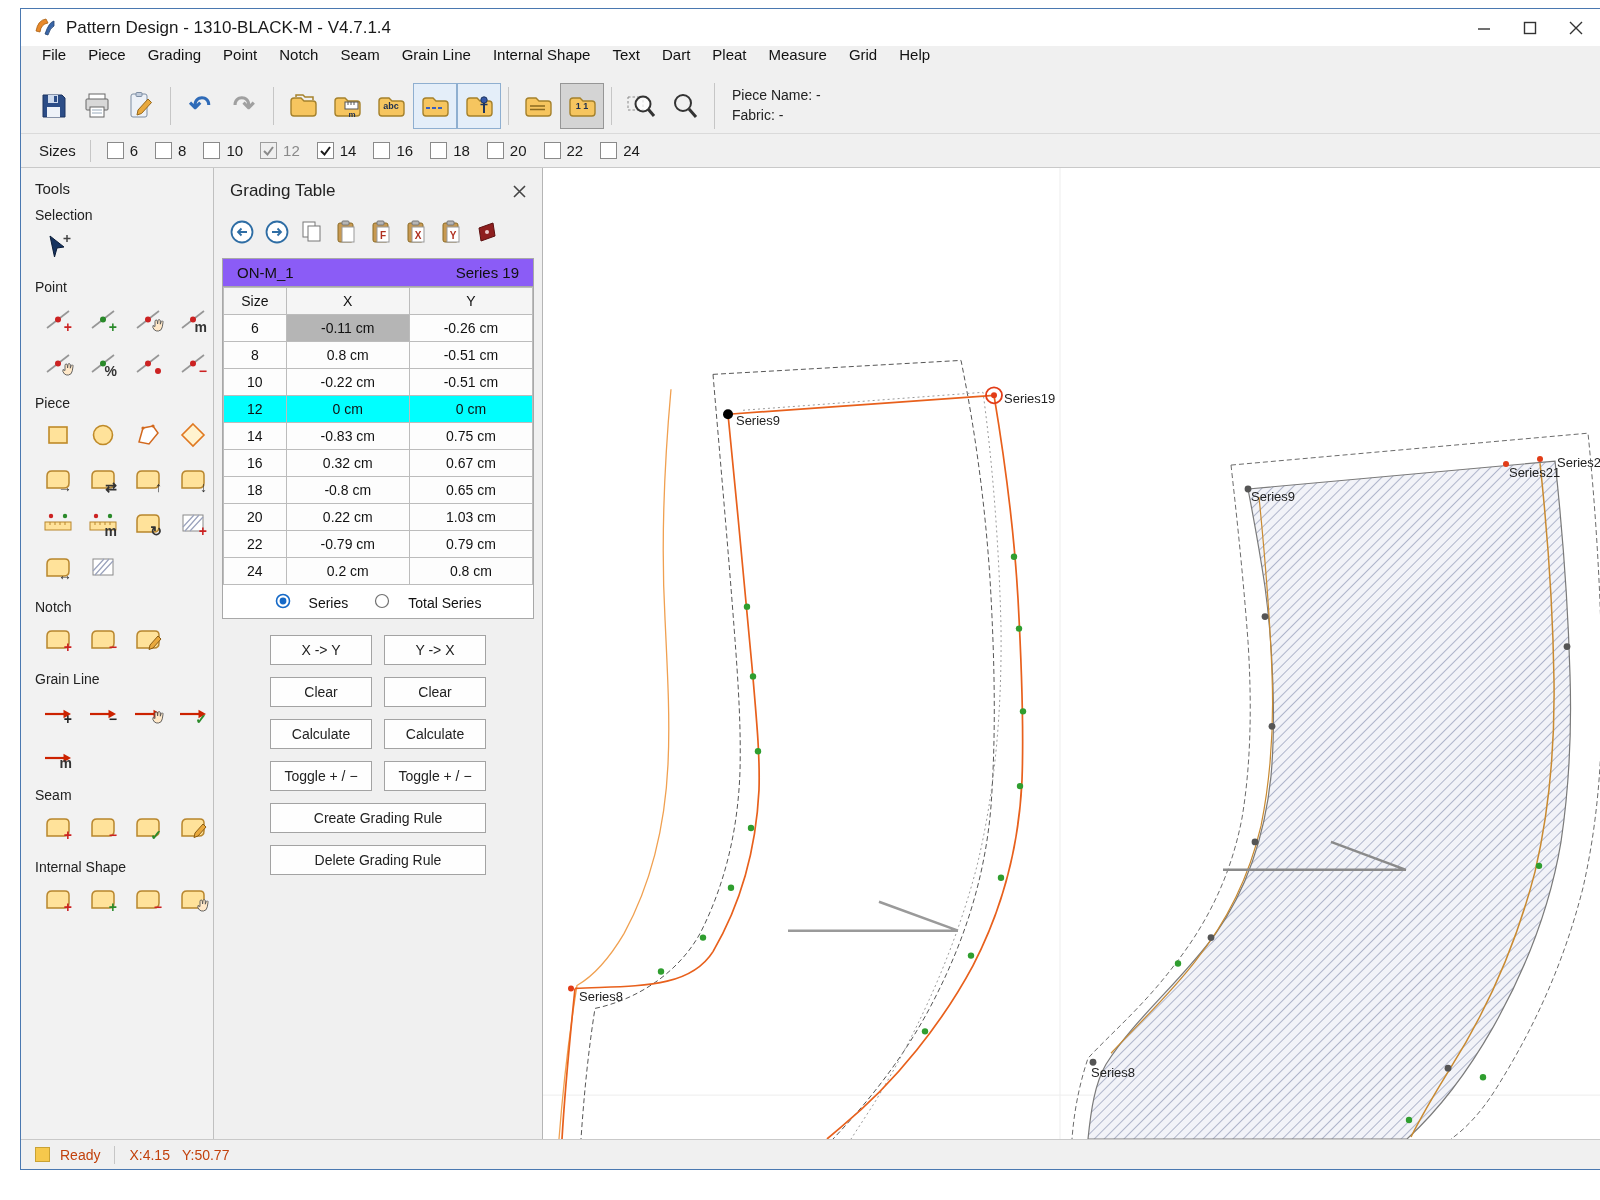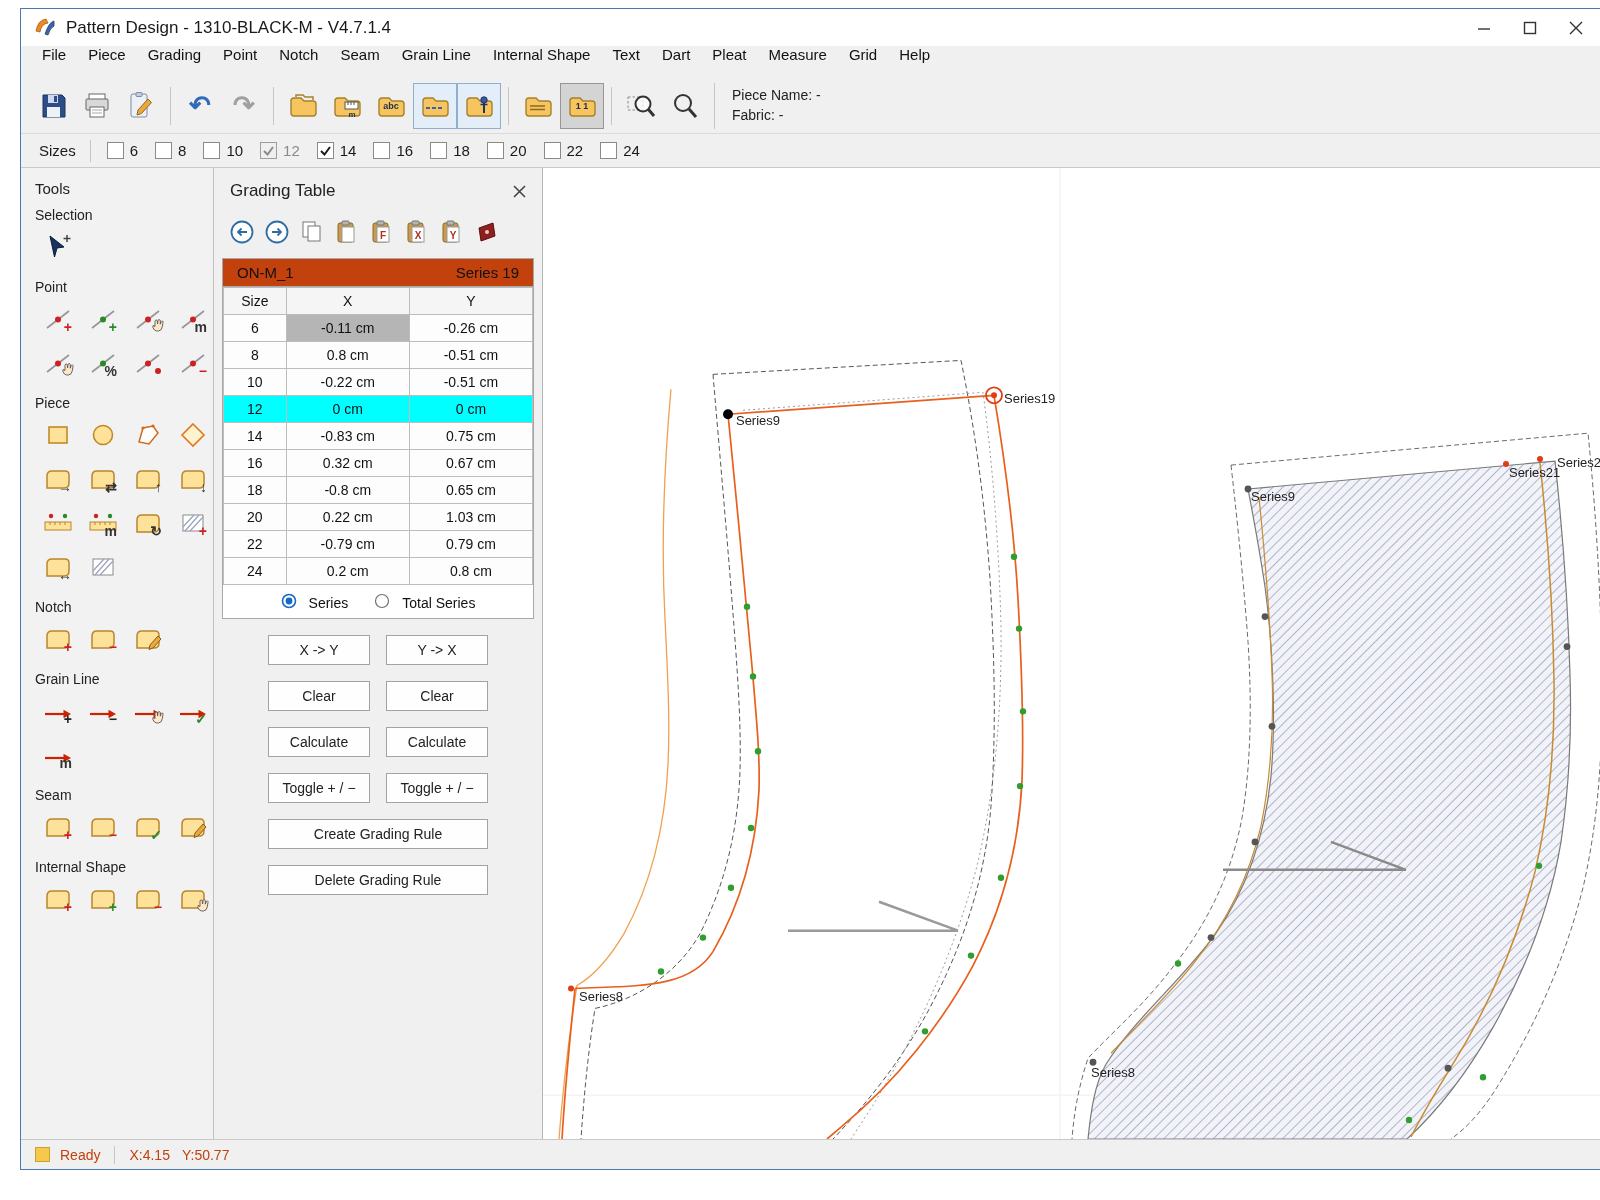--- a/index.html
+++ b/index.html
@@ -38,32 +38,32 @@
   .tools-title{font-size:15px;color:#222;margin-bottom:10px;}
   .tool-section-label{font-size:14px;color:#222;margin:10px 0 2px;}
   .tool-grid{display:flex;flex-wrap:wrap;width:180px;}
   .tool-btn{width:45px;height:44px;display:flex;align-items:center;justify-content:center;}
   
   .grading-panel{width:329px;background:#f0f0f0;border-right:1px solid #b5b5b5;box-sizing:border-box;padding:12px 8px 0 8px;flex:none;overflow:hidden;}
   .gt-header{display:flex;justify-content:space-between;align-items:center;font-size:17px;color:#222;padding:0 4px 0 8px;}
   .gt-close{width:22px;height:22px;display:flex;align-items:center;justify-content:center;}
   .gt-toolbar{display:flex;gap:7px;margin:16px 0 12px 6px;align-items:center;}
   .gt-icon{width:28px;height:28px;display:flex;align-items:center;justify-content:center;}
-  .gt-piece-row{border:1px solid #a8a8a8;background:#c2410c;display:flex;justify-content:space-between;padding:5px 14px;font-size:15px;color:#111;}
+  .gt-piece-row{border:1px solid #a8a8a8;background:#8b5cf6;display:flex;justify-content:space-between;padding:5px 14px;font-size:15px;color:#111;}
   .gt-piece-row .bold{font-weight:normal;}
   .gt-box{border:1px solid #a8a8a8;border-top:none;background:#fff;padding-bottom:6px;}
   table.gt-table{width:100%;border-collapse:collapse;font-size:14px;color:#111;}
   .gt-table th,.gt-table td{border:1px solid #bcbcbc;height:26px;text-align:center;padding:0;}
   .gt-table th{background:#f5f5f5;font-weight:normal;}
   .gt-table td{background:#fdfdfd;}
   tr.row-selected td{background:#00ffff;}
   td.cell-selected{background:#b5b5b5 !important;}
   .gt-radio-row{display:flex;justify-content:center;gap:26px;margin-top:8px;font-size:14px;color:#111;}
-  .gt-radio{display:flex;align-items:center;gap:12px;}
-  .gt-buttons{margin-top:16px;display:grid;grid-template-columns:102px 102px;column-gap:12px;row-gap:12px;justify-content:center;gap:16px;}
+  .gt-radio{display:flex;align-items:center;gap:18px;}
+  .gt-buttons{margin-top:16px;display:grid;grid-template-columns:102px 102px;column-gap:12px;row-gap:12px;justify-content:center;}
   .gt-btn{height:28px;background:#fefefe;border:1px solid #a3a3a3;font-size:14px;color:#222;display:flex;align-items:center;justify-content:center;}
   .gt-btn.wide{grid-column:1 / span 2;text-align:center;}
   
   .canvas{flex:1;background:#fff;position:relative;min-width:0;}
   .canvas svg{position:absolute;left:0;top:0;width:100%;height:100%;}
   .canvas-label{font-size:13px;fill:#222;}
   
   .statusbar{height:29px;border-top:1px solid #c9c9c9;display:flex;align-items:center;padding-left:14px;font-size:14px;color:#c2410c;background:#f0f0f0;flex:none;}
   .status-chip{width:15px;height:15px;background:#f6c84c;border:1px solid #c9a234;box-sizing:border-box;margin-right:10px;}
   .status-sep{width:1px;height:18px;background:#c6c6c6;margin:0 14px;}

